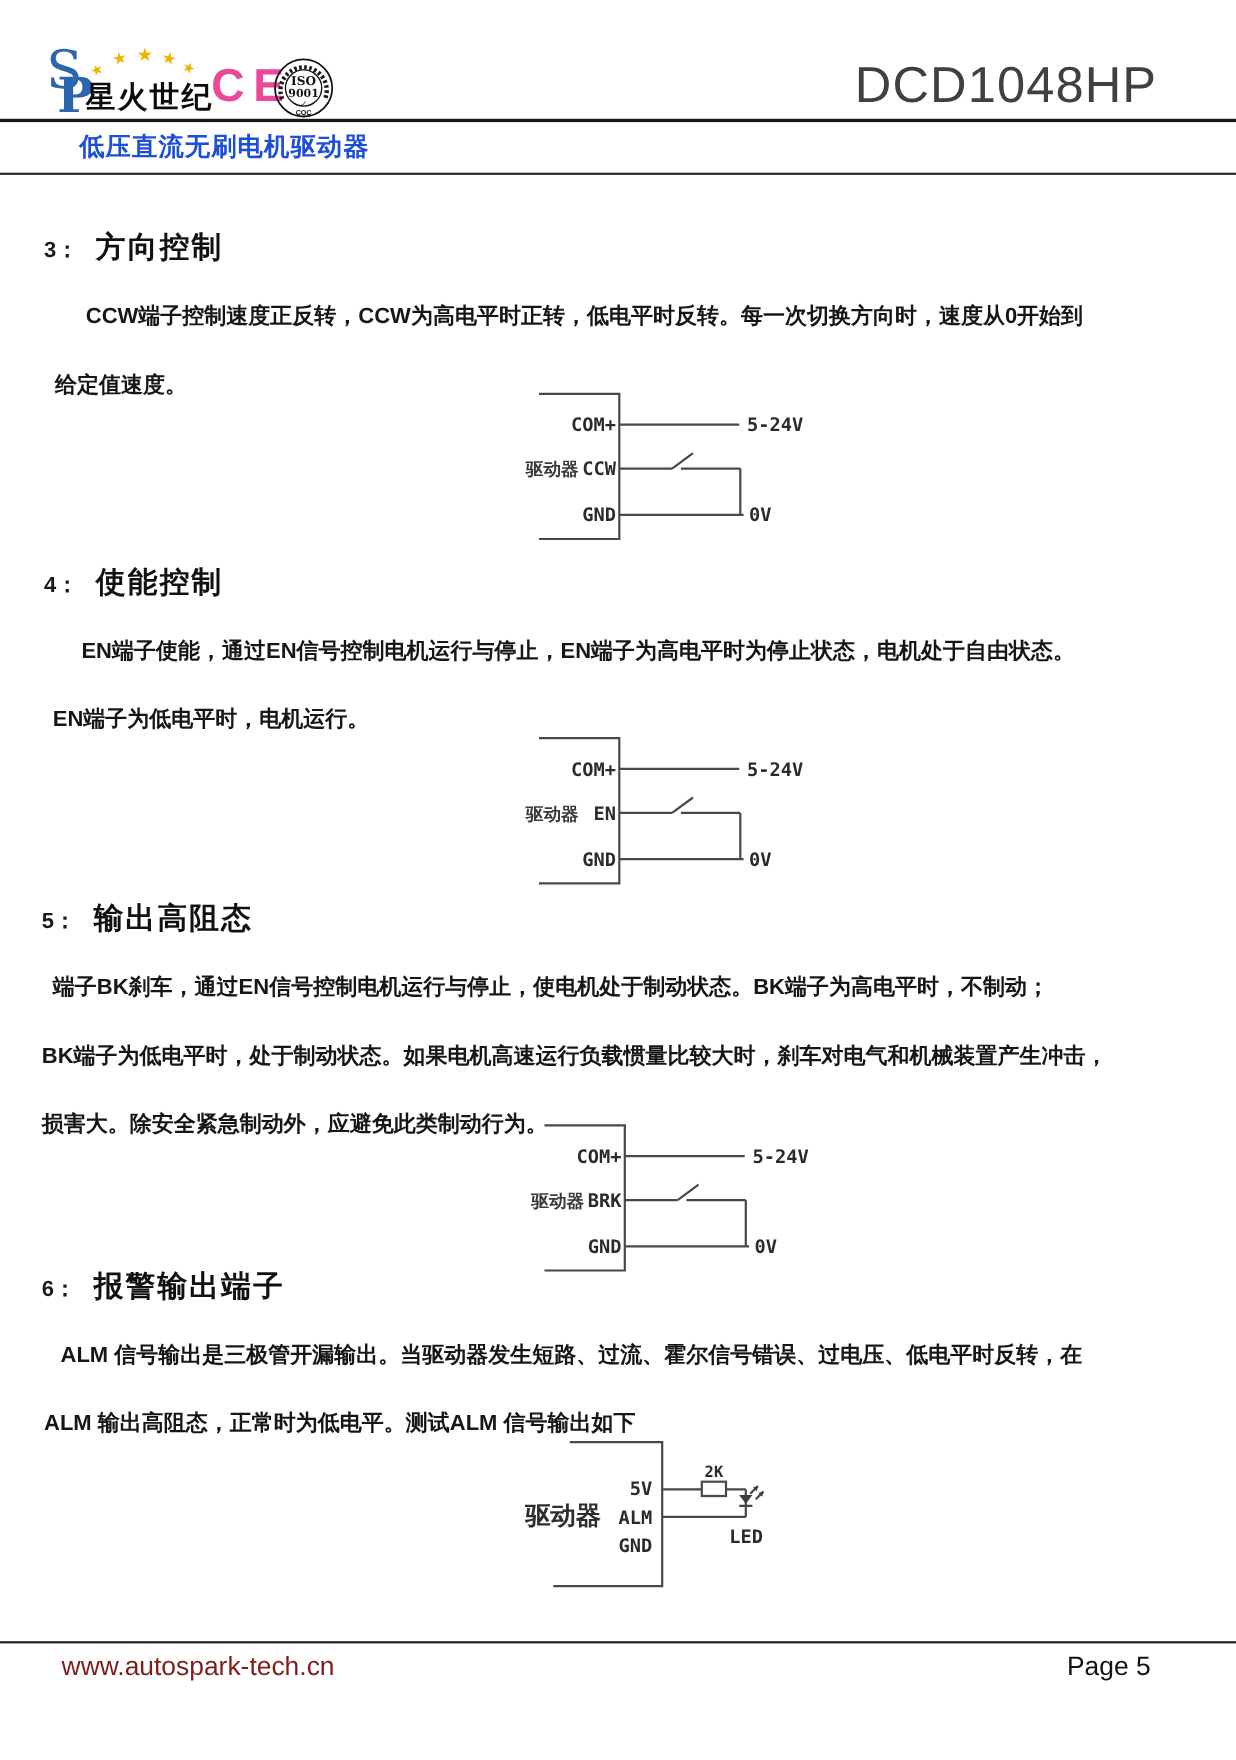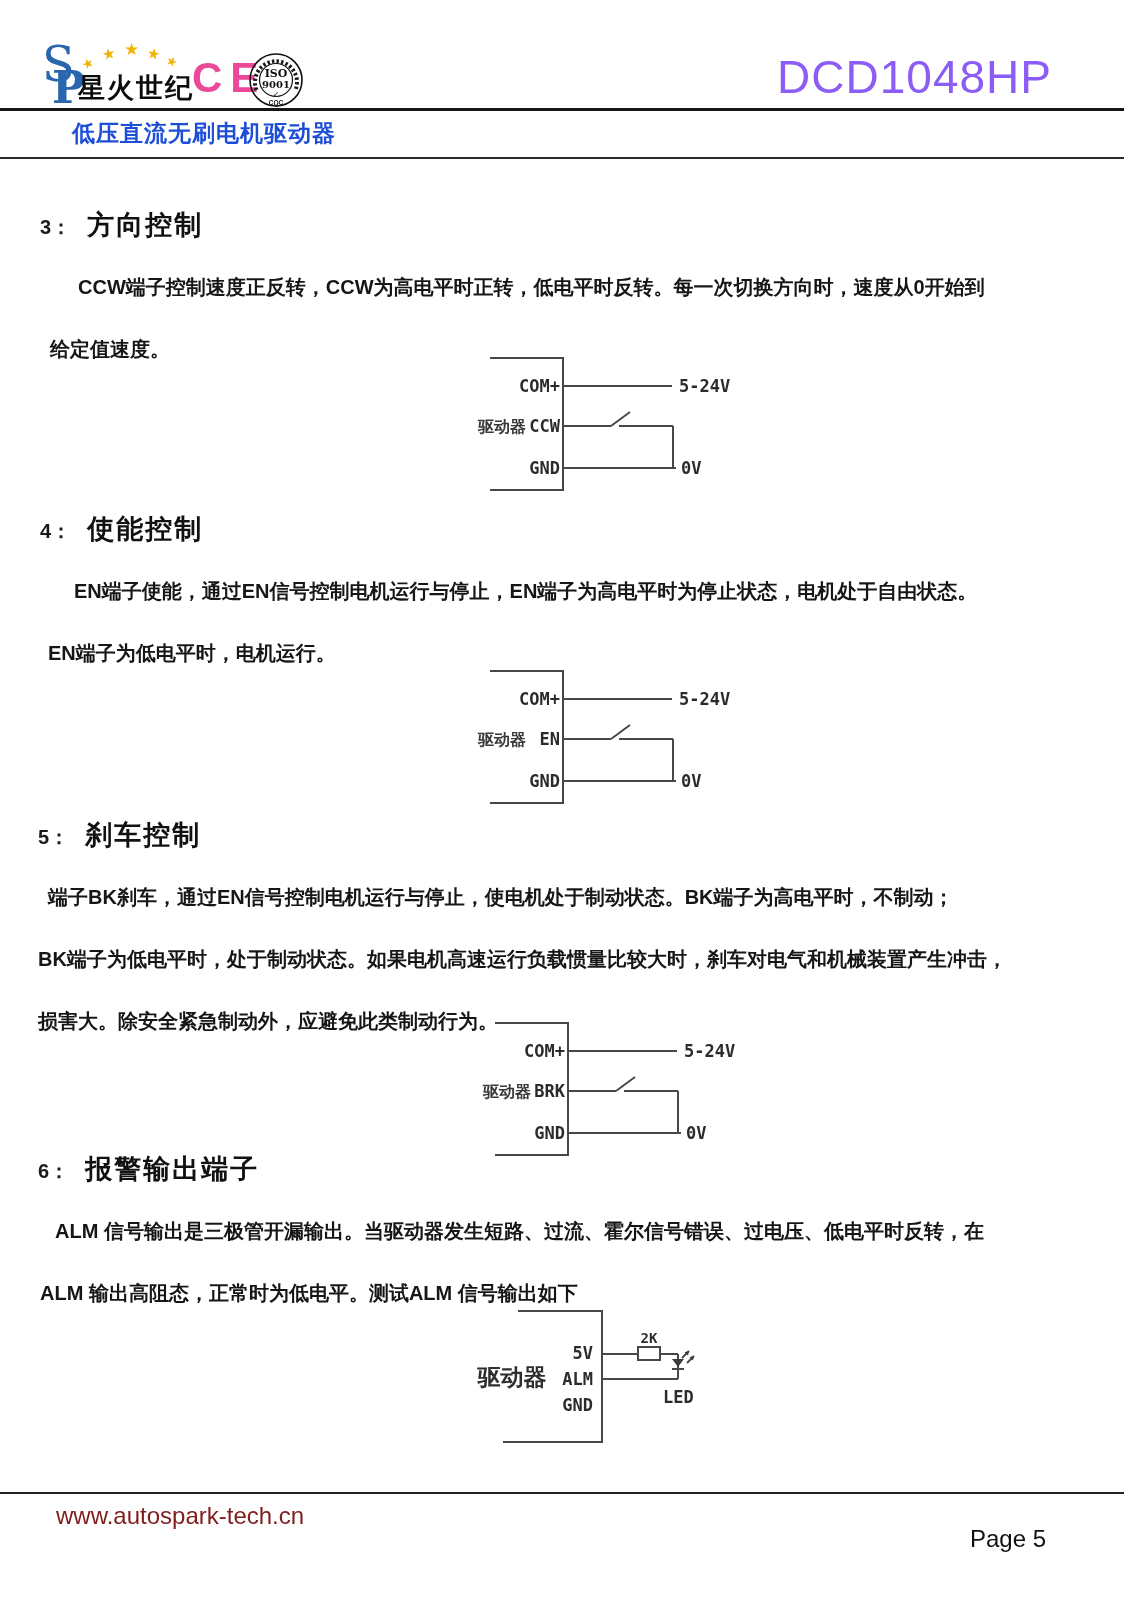--- a/index.html
+++ b/index.html
@@ -31,21 +31,21 @@
     position:absolute; left:36px; top:30px; font-size:27px; font-weight:900;
     letter-spacing:2px; color:#0c0c0c; white-space:nowrap;
   }
   .ce-mark {
     position:absolute; left:192px; top:54px; font-size:42px; font-weight:700;
     letter-spacing:8px; color:#ec4899;
   }
   .iso-badge { position:absolute; left:248px; top:52px; width:56px; height:56px; }
   .doc-title {
     position:absolute; top:50px; right:72px; font-size:46px; font-weight:500;
-    color:#8b5cf6; letter-spacing:1px;
+    color:#404040; letter-spacing:1px;
   }
   .rule-1 { position:absolute; left:0; top:108px; width:1124px; height:3px; background:#161616; }
   .subtitle {
     position:absolute; left:72px; top:118px; font-size:23px; font-weight:700;
     color:#1d4ed8; letter-spacing:1px;
   }
   .rule-2 { position:absolute; left:0; top:157px; width:1124px; height:2px; background:#2a2a2a; }
 
   
   .section { position:absolute; width:1050px; }
@@ -83,21 +83,21 @@
     font-family:"Liberation Sans","DejaVu Sans",sans-serif; font-weight:700;
     font-size:16px; fill:#3a3a3a; stroke:none;
   }
   .dg-cjk-big { font-size:23px; fill:#2e2e2e; }
   .dg-small { font-size:14px; }
   .led-solid { fill:#3c3c3c; stroke:none; }
 
   
   .rule-footer { position:absolute; left:0; top:1492px; width:1124px; height:2px; background:#222; }
   .footer-url  { position:absolute; left:56px; top:1502px; font-size:24px; color:#7f1d1d; text-decoration:none; }
-  .footer-page { position:absolute; right:78px; top:1502px; font-size:24px; color:#111;margin-top:23px; }
+  .footer-page { position:absolute; right:78px; top:1502px; font-size:24px; color:#111; }
 </style>
 </head>
 <body>
 
 <div class="page">
 
   <div class="logo">
     <span class="logo-s">S</span>
     <span class="logo-p">P</span>
     <span class="logo-star s1">★</span>
@@ -181,21 +181,21 @@
       <text class="dg-text" x="110" y="84" text-anchor="end">EN</text>
       <text class="dg-text" x="110" y="126" text-anchor="end">GND</text>
       <text class="dg-text" x="229" y="44">5-24V</text>
       <text class="dg-text" x="231" y="126">0V</text>
     </svg>
   </div>
 
   <div class="section sec-5">
     <div class="sec-heading">
       <span class="sec-num">5：</span>
-      <span class="sec-title">刹车控制</span>
+      <span class="sec-title">输出高阻态</span>
     </div>
     <div class="sec-body">
       <div class="sec-line ind-10">端子BK刹车，通过EN信号控制电机运行与停止，使电机处于制动状态。BK端子为高电平时，不制动；</div>
       <div class="sec-line">BK端子为低电平时，处于制动状态。如果电机高速运行负载惯量比较大时，刹车对电气和机械装置产生冲击，</div>
       <div class="sec-line">损害大。除安全紧急制动外，应避免此类制动行为。</div>
     </div>
   </div>
 
   <div class="diagram d3">
     <svg width="300" height="152" viewBox="0 0 300 152">

